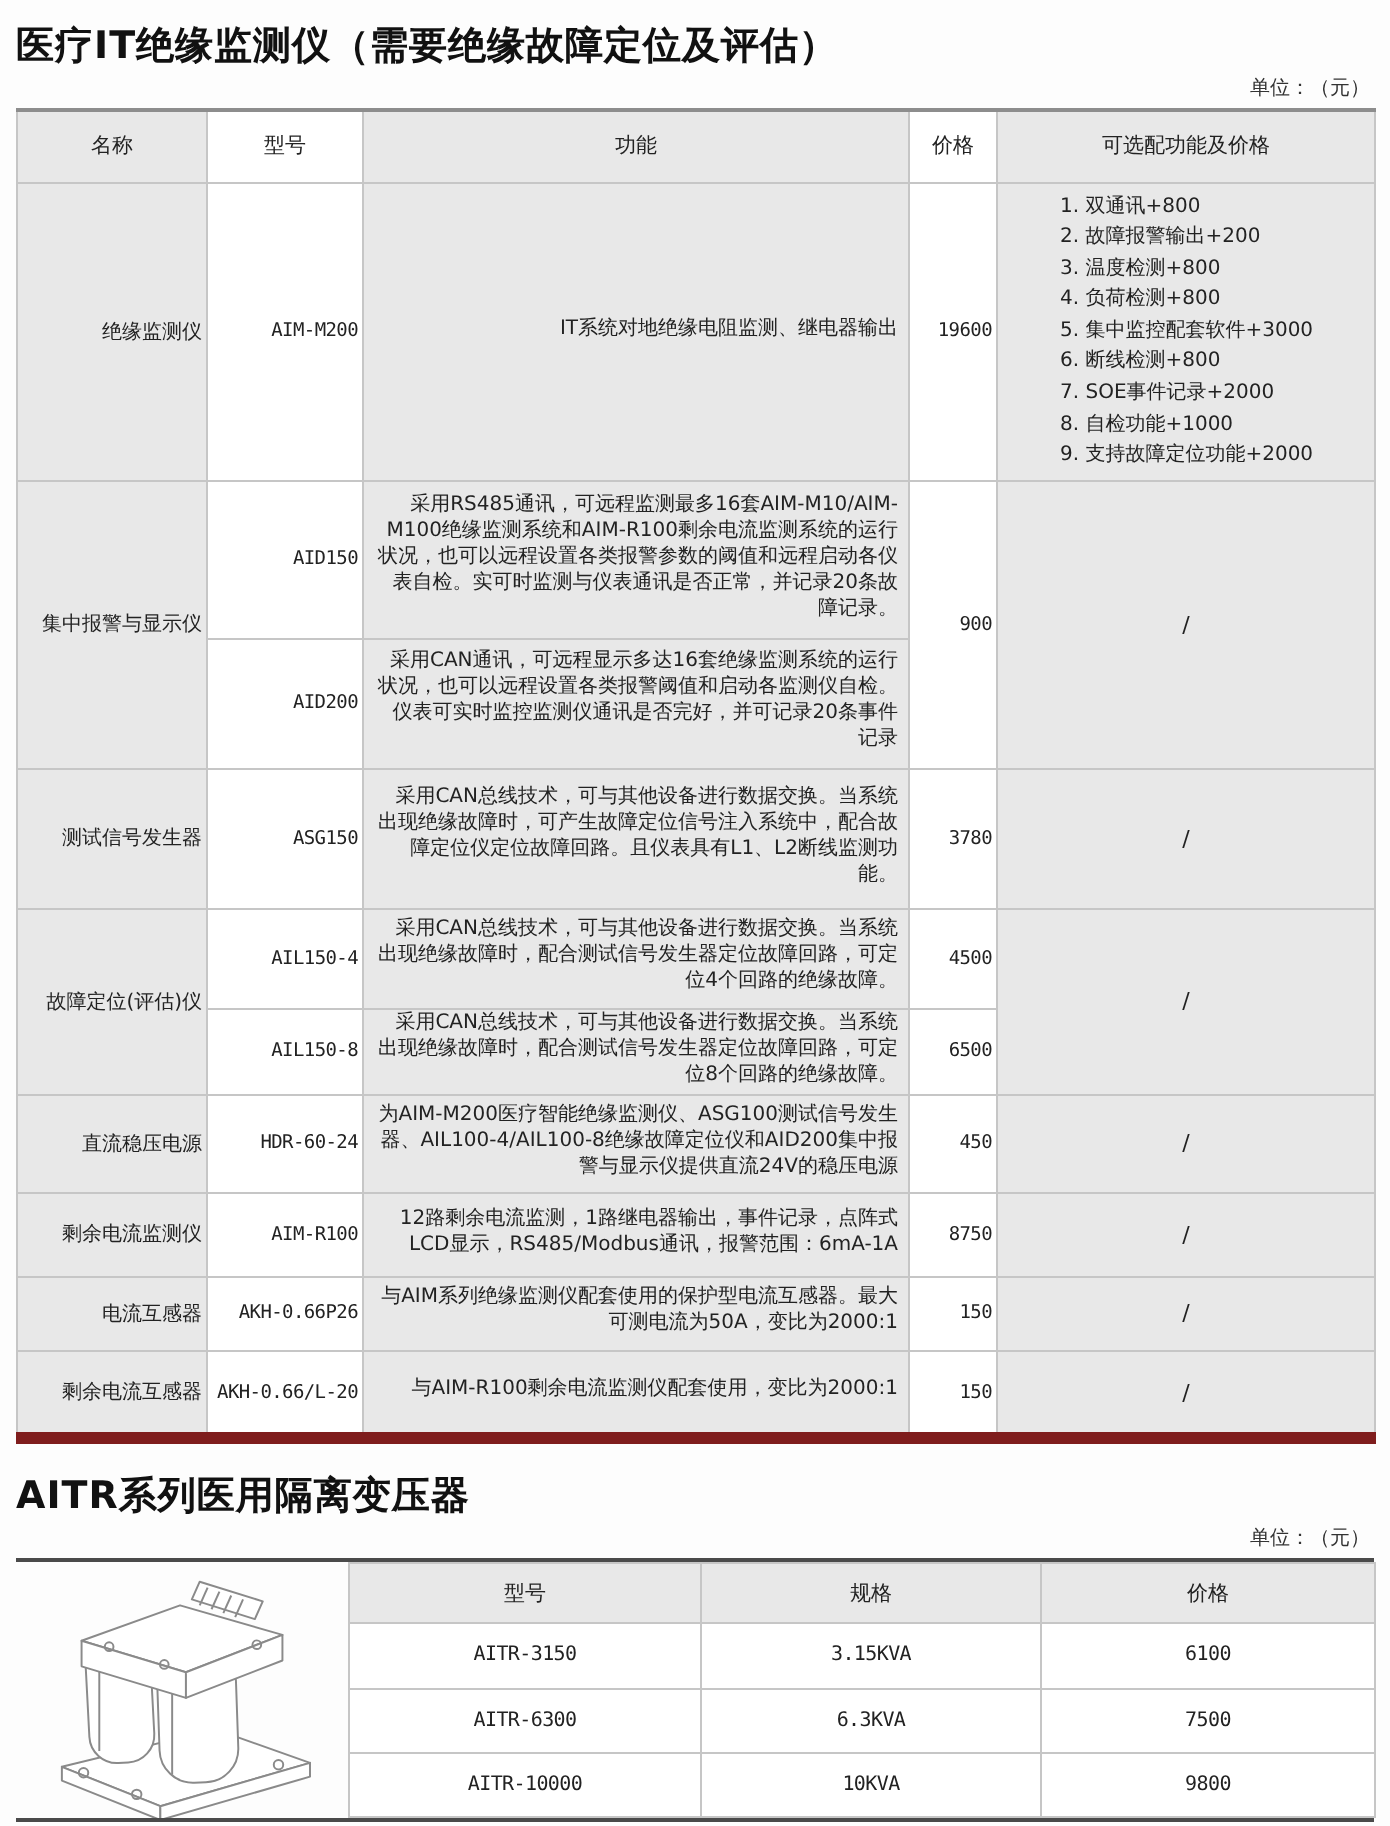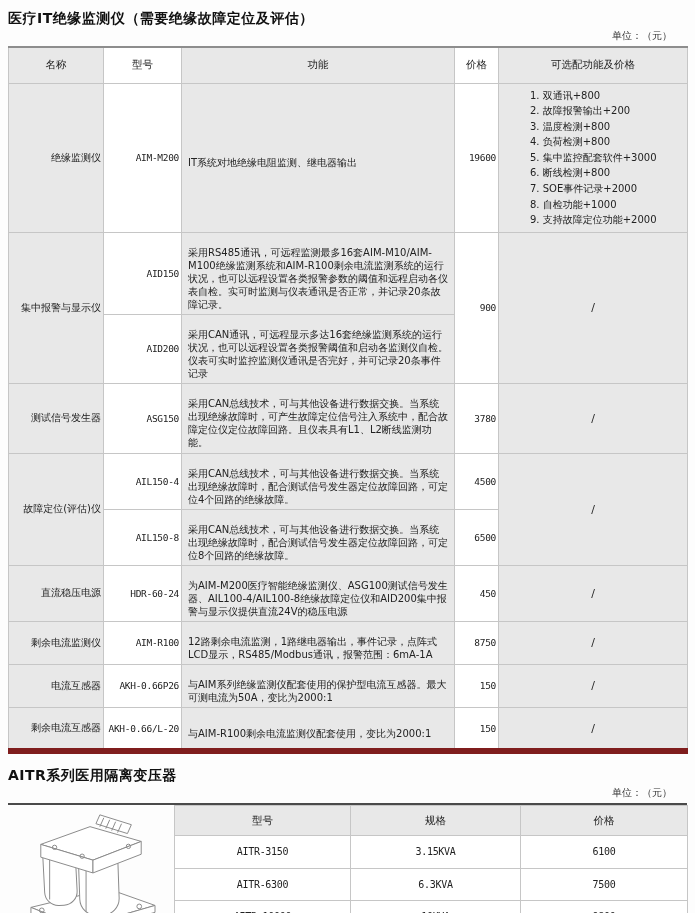--- a/index.html
+++ b/index.html
@@ -5,39 +5,39 @@
   html,body{margin:0;padding:0;}
   body{
     width:695px;height:913px;
     background:#fdfdfd;
     font-family:"DejaVu Sans","Liberation Sans",sans-serif;
     color:#222;
     -webkit-font-smoothing:antialiased;
   }
   .page{padding:6px 8px 0 8px;width:679px;}
   .sec-title{
-    font-size:14px;font-weight:bold;color:#111;
+    font-size:19px;font-weight:bold;color:#111;
     margin:4px 0 1px 0;letter-spacing:0.5px;
   }
   .unit-note{
     text-align:right;font-size:10px;color:#333;
-    margin:0 15px 3px 0;height:14px;
+    margin:0 2px 3px 0;height:14px;
   }
   
   table.t1{
     border-collapse:collapse;width:679px;table-layout:fixed;
     border-top:2px solid #8d8d8d;border-bottom:6px solid #7f1d1d;
   }
   .t1 th,.t1 td{border:1px solid #c6c6c6;font-weight:normal;overflow:hidden;}
   .g{background:#e8e8e8;}
   .w{background:#ffffff;}
   .hd{font-size:10.5px;text-align:center;vertical-align:middle;}
   .cc{font-size:10px;text-align:right;vertical-align:middle;padding:2px;}
   .mono{font-family:"DejaVu Sans Mono","Liberation Mono",monospace;font-size:9.5px;letter-spacing:-0.3px;margin-left:16px;}
-  .fn{font-size:10px;line-height:13px;padding:13px 5px 3px 6px;vertical-align:middle;text-align:left;}
+  .fn{font-size:10px;line-height:13px;padding:0 5px 3px 6px;vertical-align:middle;text-align:right;}
   .opt{font-size:10px;vertical-align:middle;text-align:left;padding:4px 4px 4px 31px;}
   .opt div{line-height:15.6px;white-space:nowrap;}
   .slash{text-align:center;vertical-align:middle;font-size:11px;}
   
   .sec2{margin-top:13px;}
   .s2wrap{
     display:flex;width:679px;
     border-top:2px solid #4a4a4a;border-bottom:2px solid #4a4a4a;
     align-items:stretch;
   }

